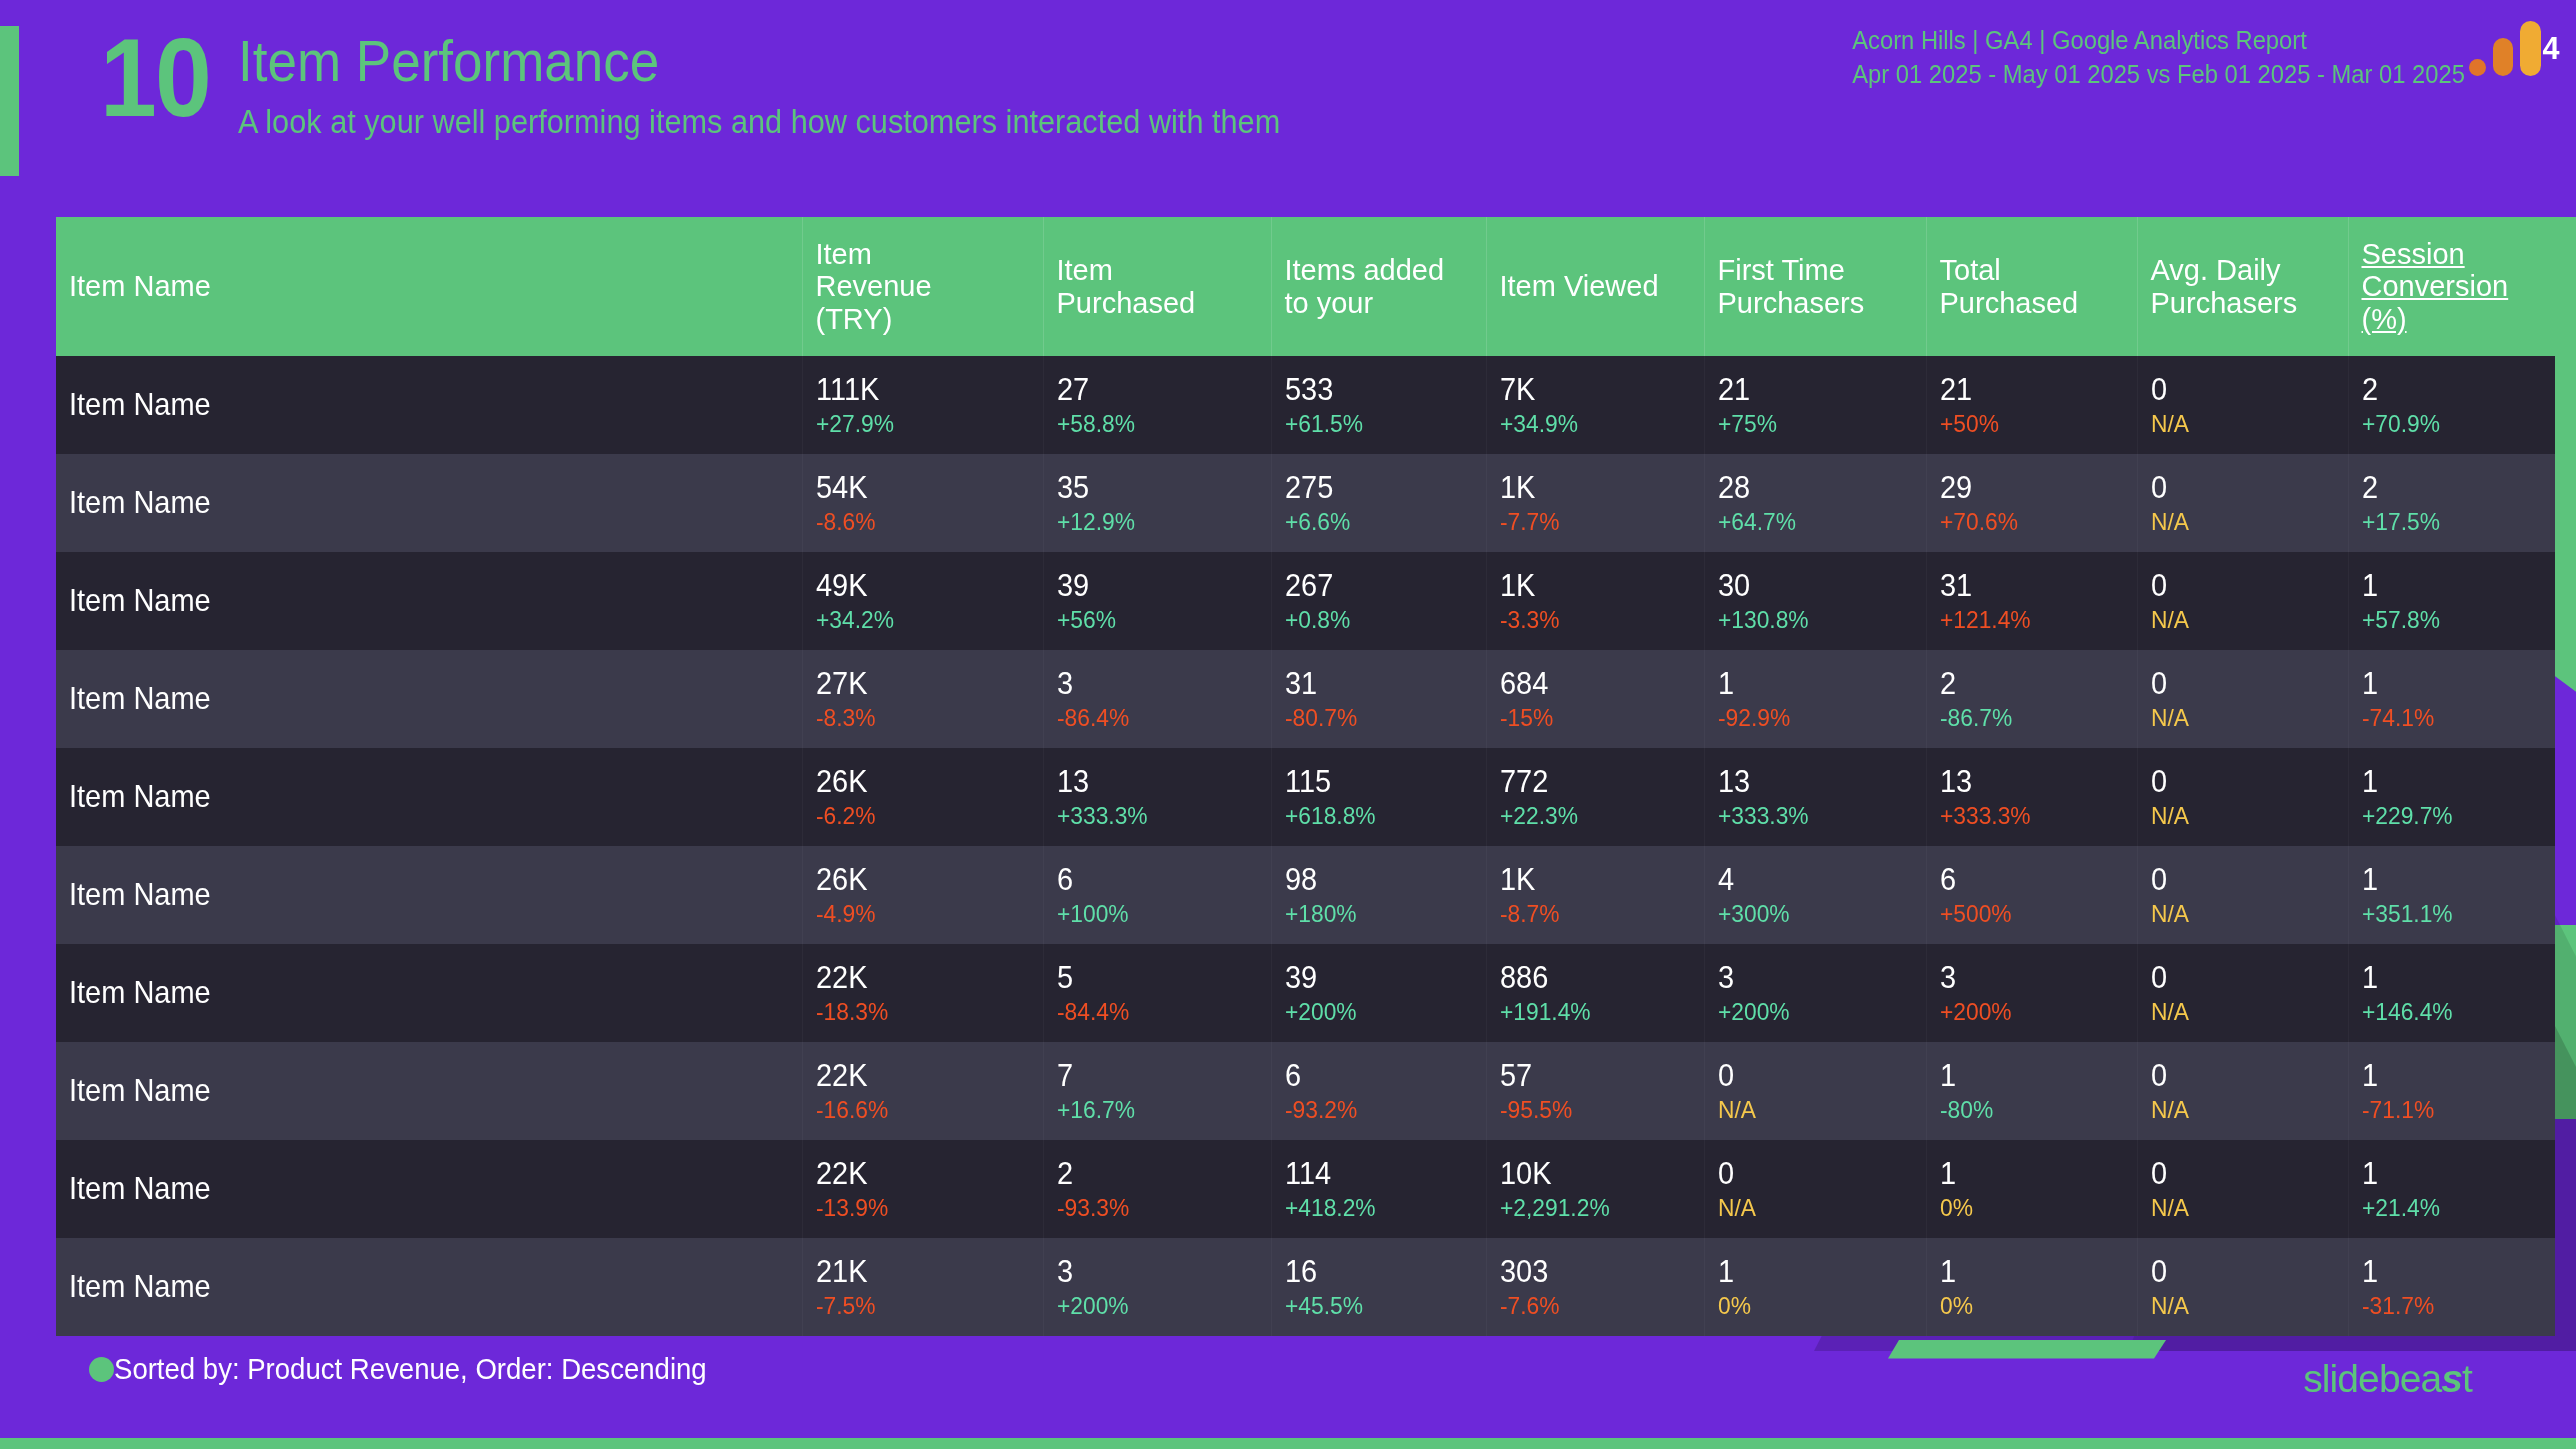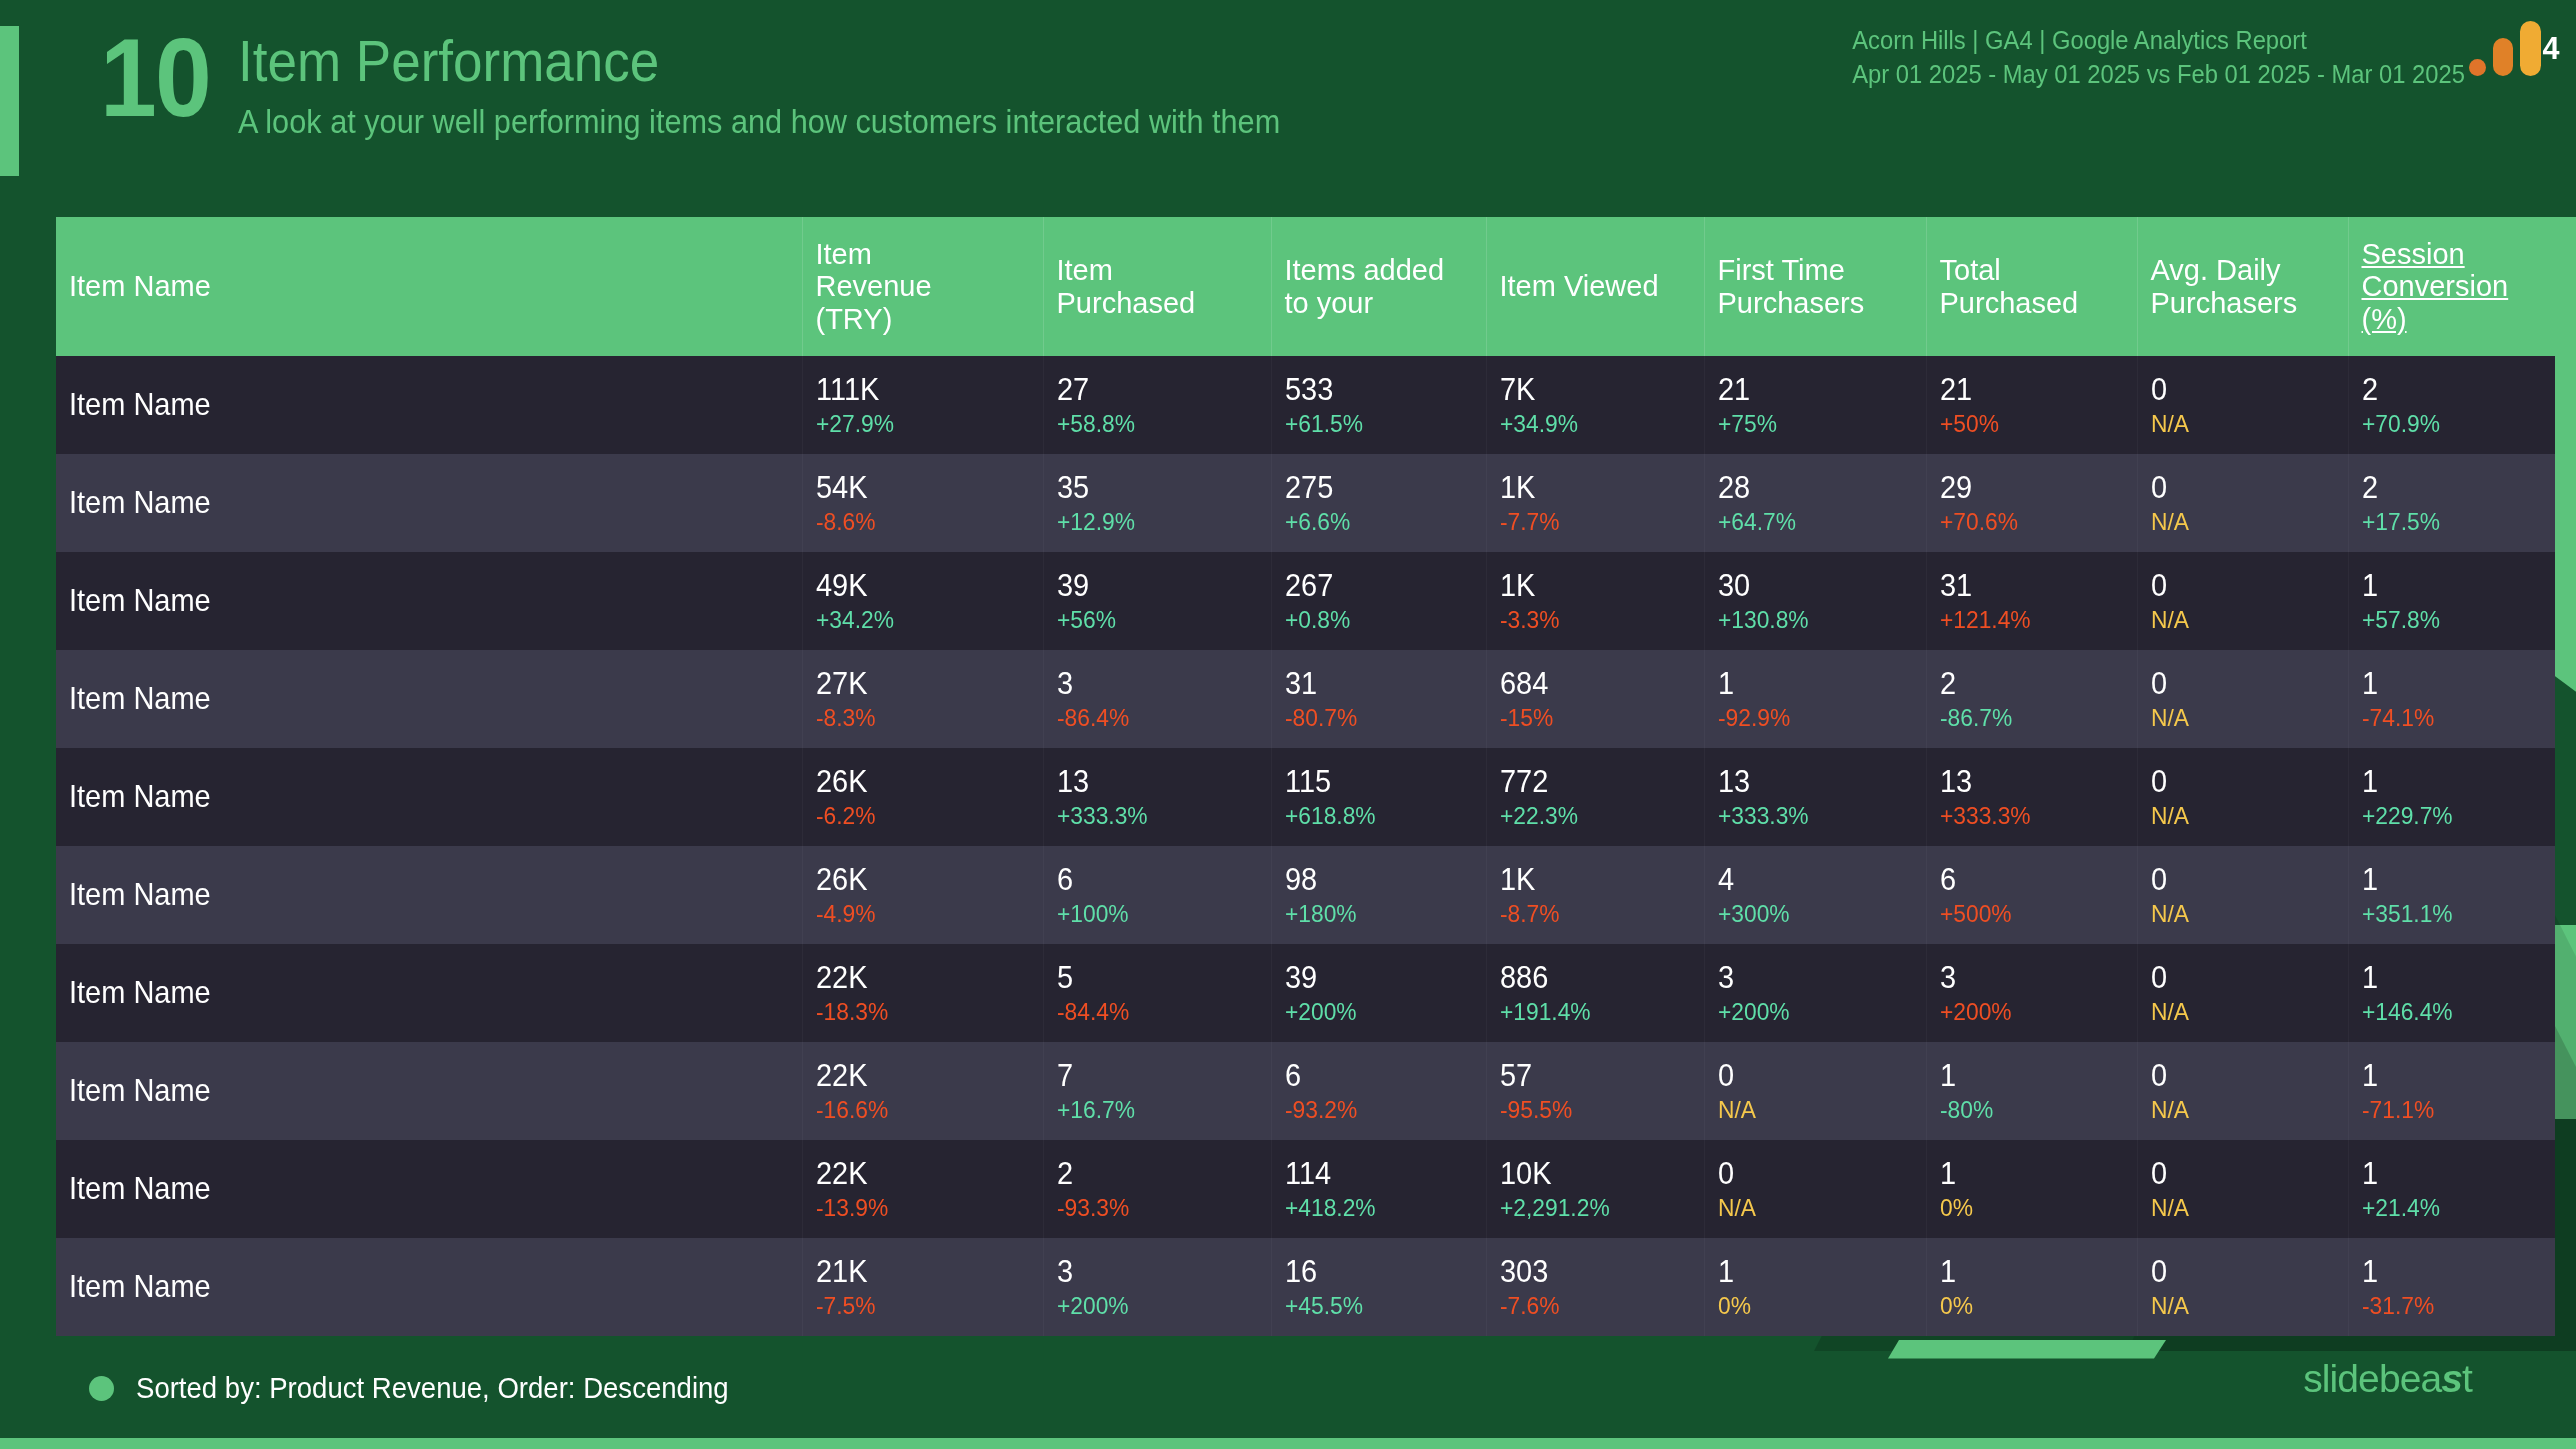--- a/index.html
+++ b/index.html
@@ -6,21 +6,21 @@
   * { margin:0; padding:0; box-sizing:border-box; }
   html, body {
     width:2576px; height:1449px;
     background:#3b3a4b;
     font-family:"Liberation Sans", sans-serif;
     overflow:hidden;
   }
   #slide {
     position:relative;
     width:2576px; height:1449px;
-    background:#14532d;
+    background:#6d28d9;
     overflow:hidden;
   }
 
   
   .deco { position:absolute; pointer-events:none; }
 
   .deco-left-bar {
     left:0; top:26px; width:18.5px; height:150px;
     background:#5cc47c;
   }
@@ -172,22 +172,22 @@
   col.c5 { width:222px; }
   col.c6 { width:211px; }
   col.c7 { width:211px; }
   col.c8 { width:207px; }
 
   
   .footer {
     position:absolute; left:0; bottom:11px; width:2576px; height:100px;
   }
   .footnote {
-    position:absolute; left:89px; top:34px;
-    display:flex; align-items:center; gap:22px;
+    position:absolute; left:89px; top:15px;
+    display:flex; align-items:center; 
   }
   .foot-dot {
     width:25px; height:25px; border-radius:50%;
     background:#5cc47c; flex:none;
   }
   .foot-text {
     font-family:"Liberation Sans Narrow","Liberation Sans", sans-serif;
     font-size:29px; color:#ffffff;
     transform:scaleX(0.95); transform-origin:left center;
     white-space:nowrap;

